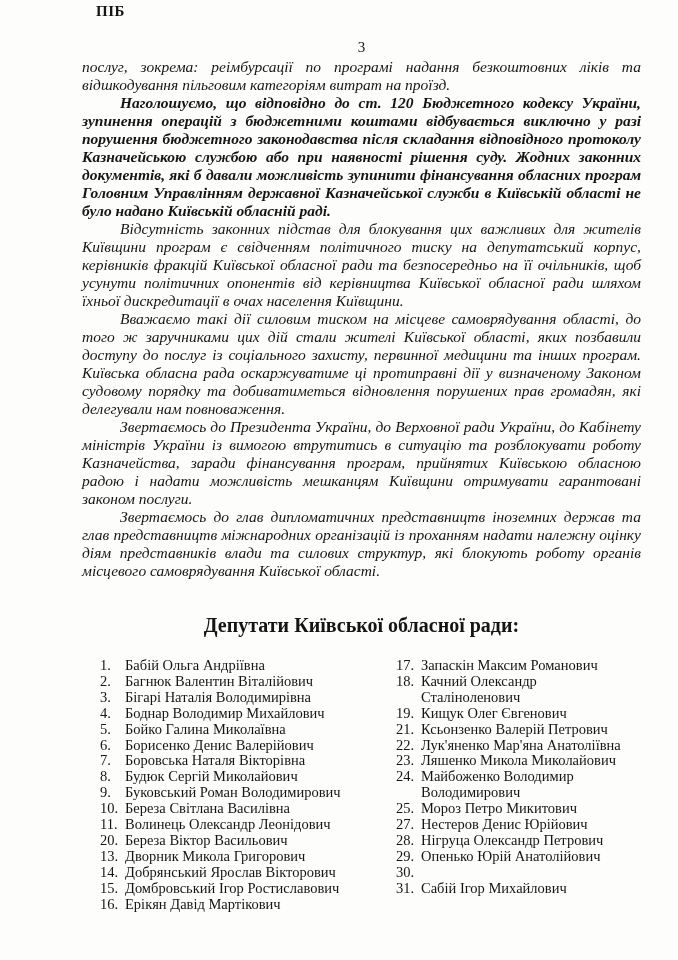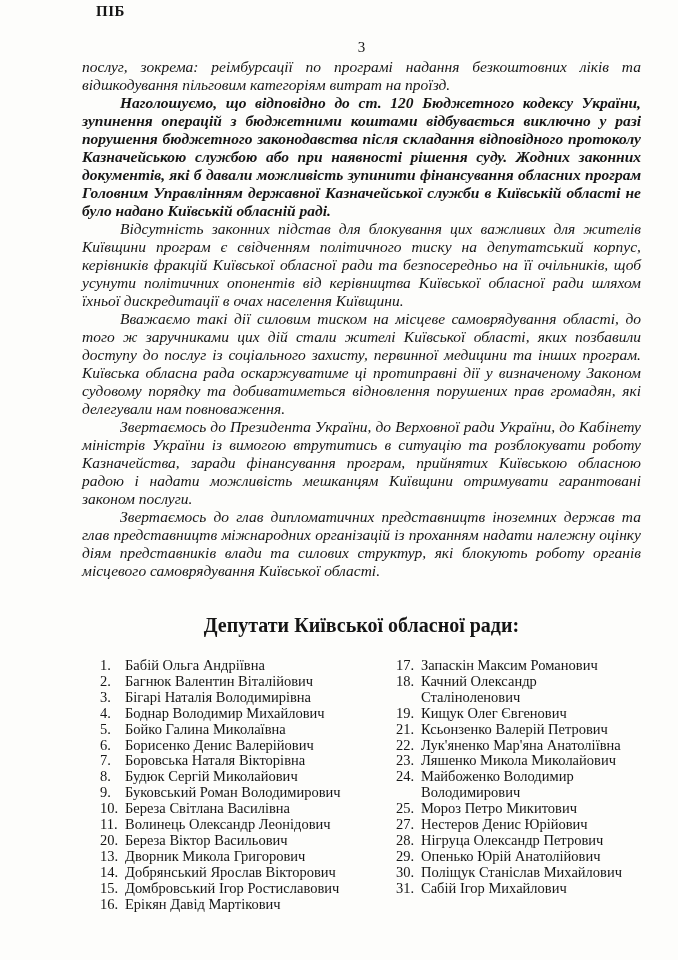--- a/index.html
+++ b/index.html
@@ -155,21 +155,20 @@
       <div class="row">
           <span class="num">28.</span>
           <span class="nm">Нігруца Олександр Петрович</span>
         </div>
       <div class="row">
           <span class="num">29.</span>
           <span class="nm">Опенько Юрій Анатолійович</span>
         </div>
       <div class="row">
           <span class="num">30.</span>
-          <span class="nm">Поліщук Станіслав Михайлович</span>
         </div>
       <div class="row">
           <span class="num">31.</span>
           <span class="nm">Сабій Ігор Михайлович</span>
         </div>
     </div>
   </div>
 
 </div>
 

